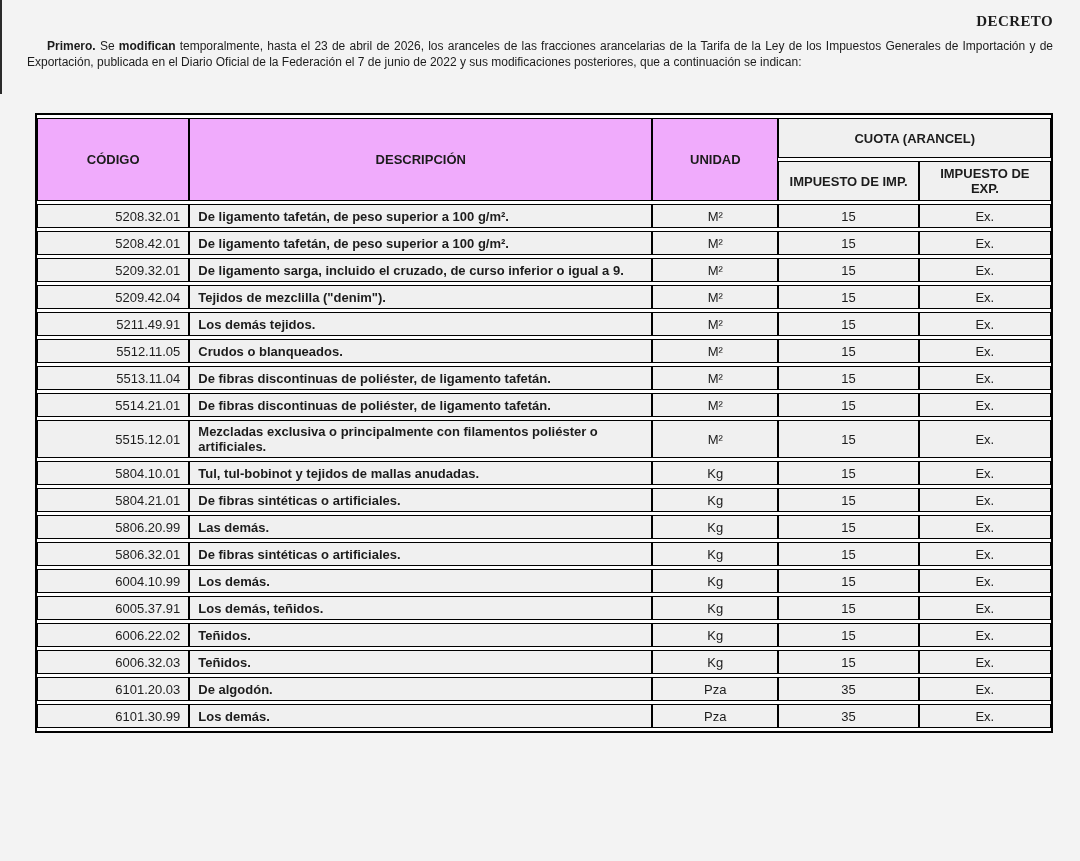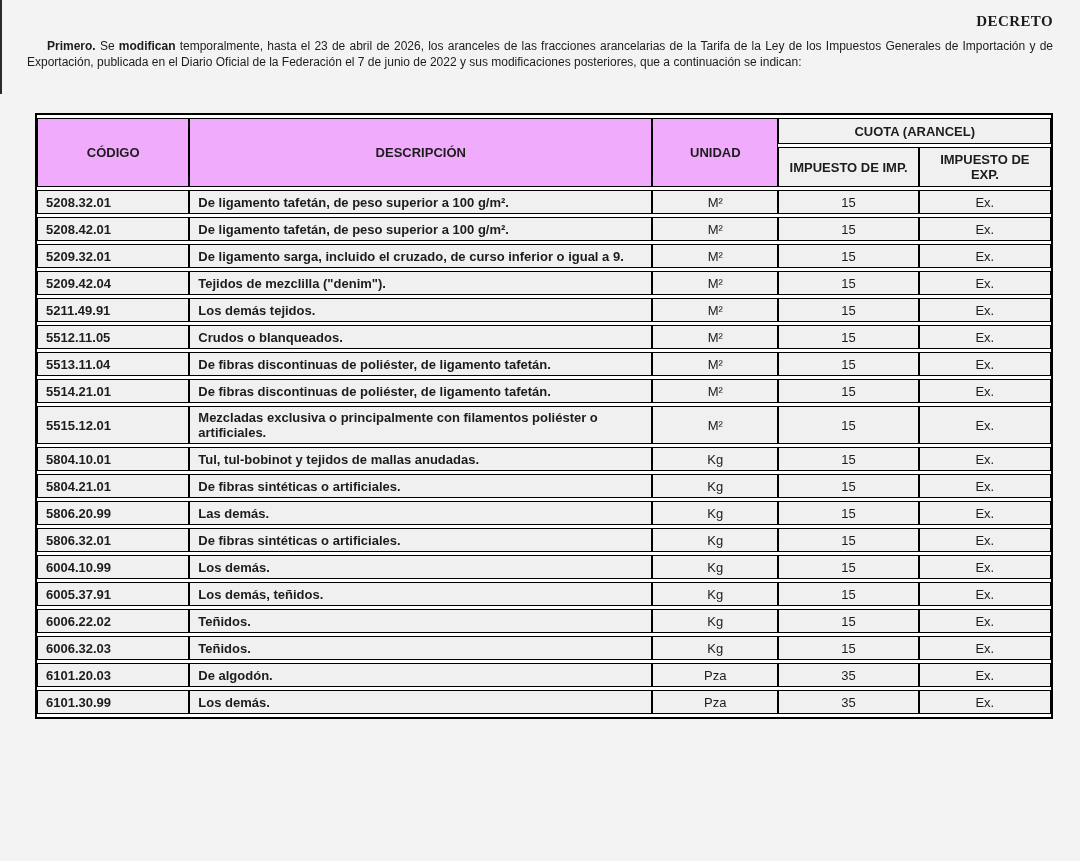--- a/index.html
+++ b/index.html
@@ -68,30 +68,30 @@
     overflow: hidden;
   }
   th.h-white { background: #f0abfc; }
   th.h-gray  { background: #f0f0f0; }
   table.tariff th {
     font-size: 13px;
     font-weight: bold;
     text-align: center;
     line-height: 15px;
   }
-  tr.hrow1 th { height: 26px; }
+  tr.hrow1 th { height: 40px; }
   tr.hrow2 th { height: 40px; }
   th.rowspan-head { height: 76px; }
 
   table.tariff td {
     background: #f0f0f0;
     height: 24px;
     line-height: 15px;
   }
-  td.c-codigo { text-align: left; font-weight: bold; }
+  td.c-codigo { text-align: right; }
   td.c-descripcion { text-align: left; font-weight: bold; }
   td.c-unidad, td.c-imp, td.c-exp { text-align: center; }
 </style>
 </head>
 <body>
 
 <div class="edge-line"></div>
 
 <div class="doc">
 

